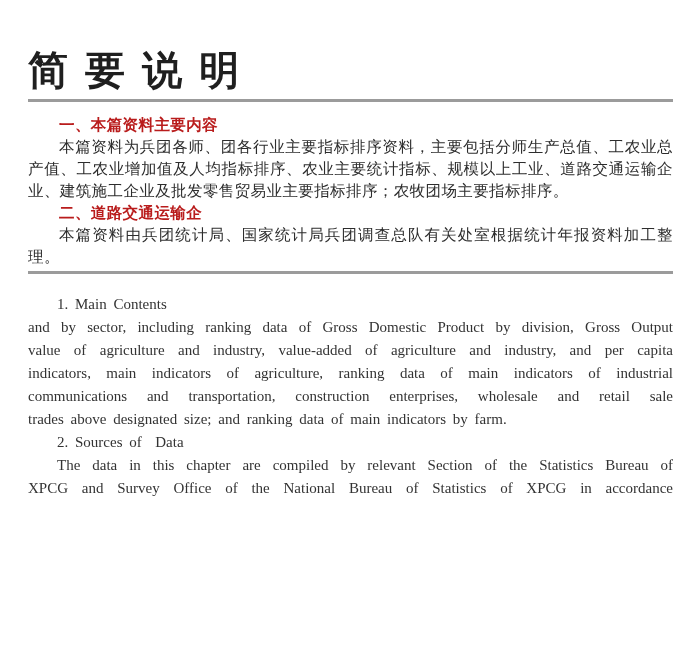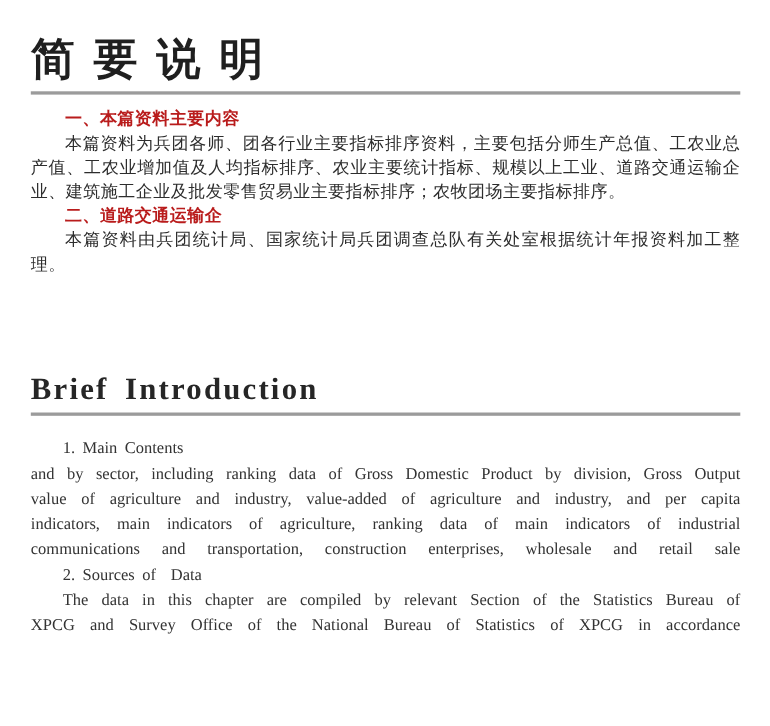--- a/index.html
+++ b/index.html
@@ -4,21 +4,21 @@
 <style>
   html, body { margin: 0; padding: 0; }
   body { background: #ffffff; }
 
   .page {
     position: relative;
     width: 700px;
     height: 660px;
     background: #ffffff;
     box-sizing: border-box;
-    padding: 30px 27px 0 28px;
+    padding: 46px 27px 0 28px;
     overflow: hidden;
     font-family: "Liberation Sans", sans-serif;
   }
 
   
   .cn-title {
     margin: 0;
     font-family: "Liberation Sans", sans-serif;
     font-size: 40px;
     line-height: 48px;
@@ -94,31 +94,31 @@
         <div class="line first">本篇资料为兵团各师、团各行业主要指标排序资料，主要包括分师生产总值、工农业总</div>
         <div class="line">产值、工农业增加值及人均指标排序、农业主要统计指标、规模以上工业、道路交通运输企</div>
         <div class="line last">业、建筑施工企业及批发零售贸易业主要指标排序；农牧团场主要指标排序。</div>
       </div>
     <div class="cn-heading">二、道路交通运输企</div>
     <div class="para">
         <div class="line first last">本篇资料由兵团统计局、国家统计局兵团调查总队有关处室根据统计年报资料加工整理。</div>
       </div>
   </div>
 
-  <h2 class="en-title">Brief Introduction</h2>
 
   <div class="rule en"></div>
 
   <div class="en-block">
     <div class="en-heading">1. Main Contents</div>
     <div class="para">
         <div class="line">and by sector, including ranking data of Gross Domestic Product by division, Gross Output</div>
         <div class="line">value of agriculture and industry, value-added of agriculture and industry, and per capita</div>
         <div class="line">indicators, main indicators of agriculture, ranking data of main indicators of industrial</div>
         <div class="line">communications and transportation, construction enterprises, wholesale and retail sale</div>
+        <div class="line last">trades above designated size; and ranking data of main indicators by farm.</div>
       </div>
     <div class="en-heading">2. Sources of  Data</div>
     <div class="para">
         <div class="line first">The data in this chapter are compiled by relevant Section of the Statistics Bureau of</div>
         <div class="line">XPCG and Survey Office of the National Bureau of Statistics of  XPCG in accordance</div>
       </div>
   </div>
 
 </div>
 

